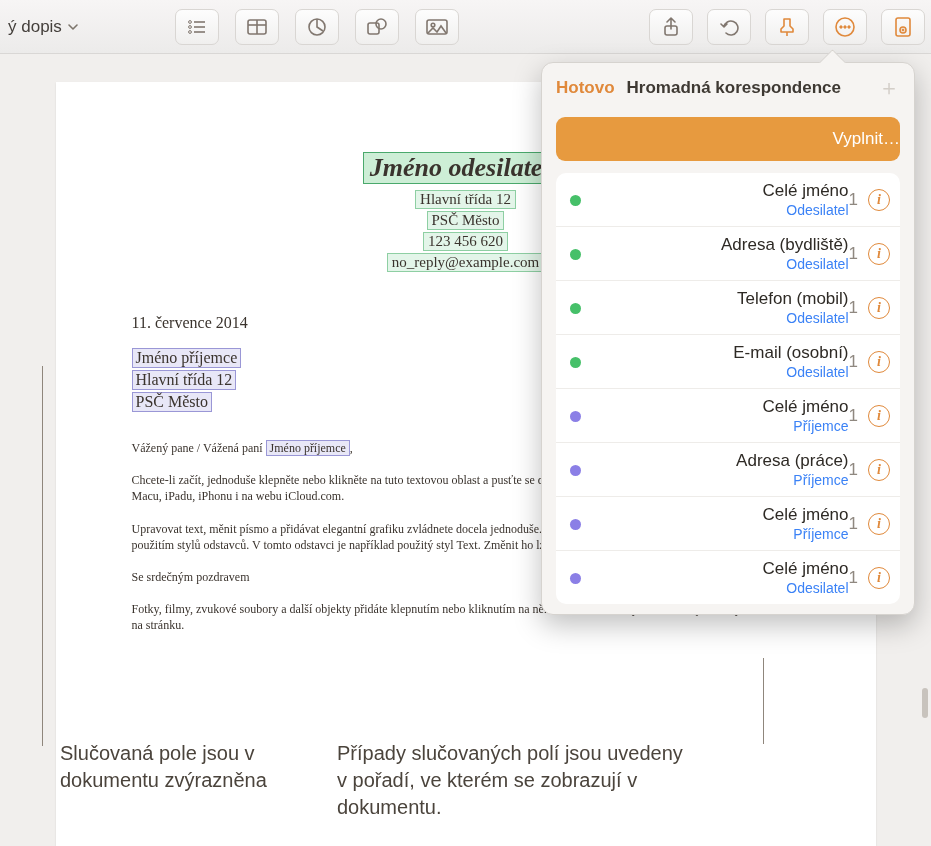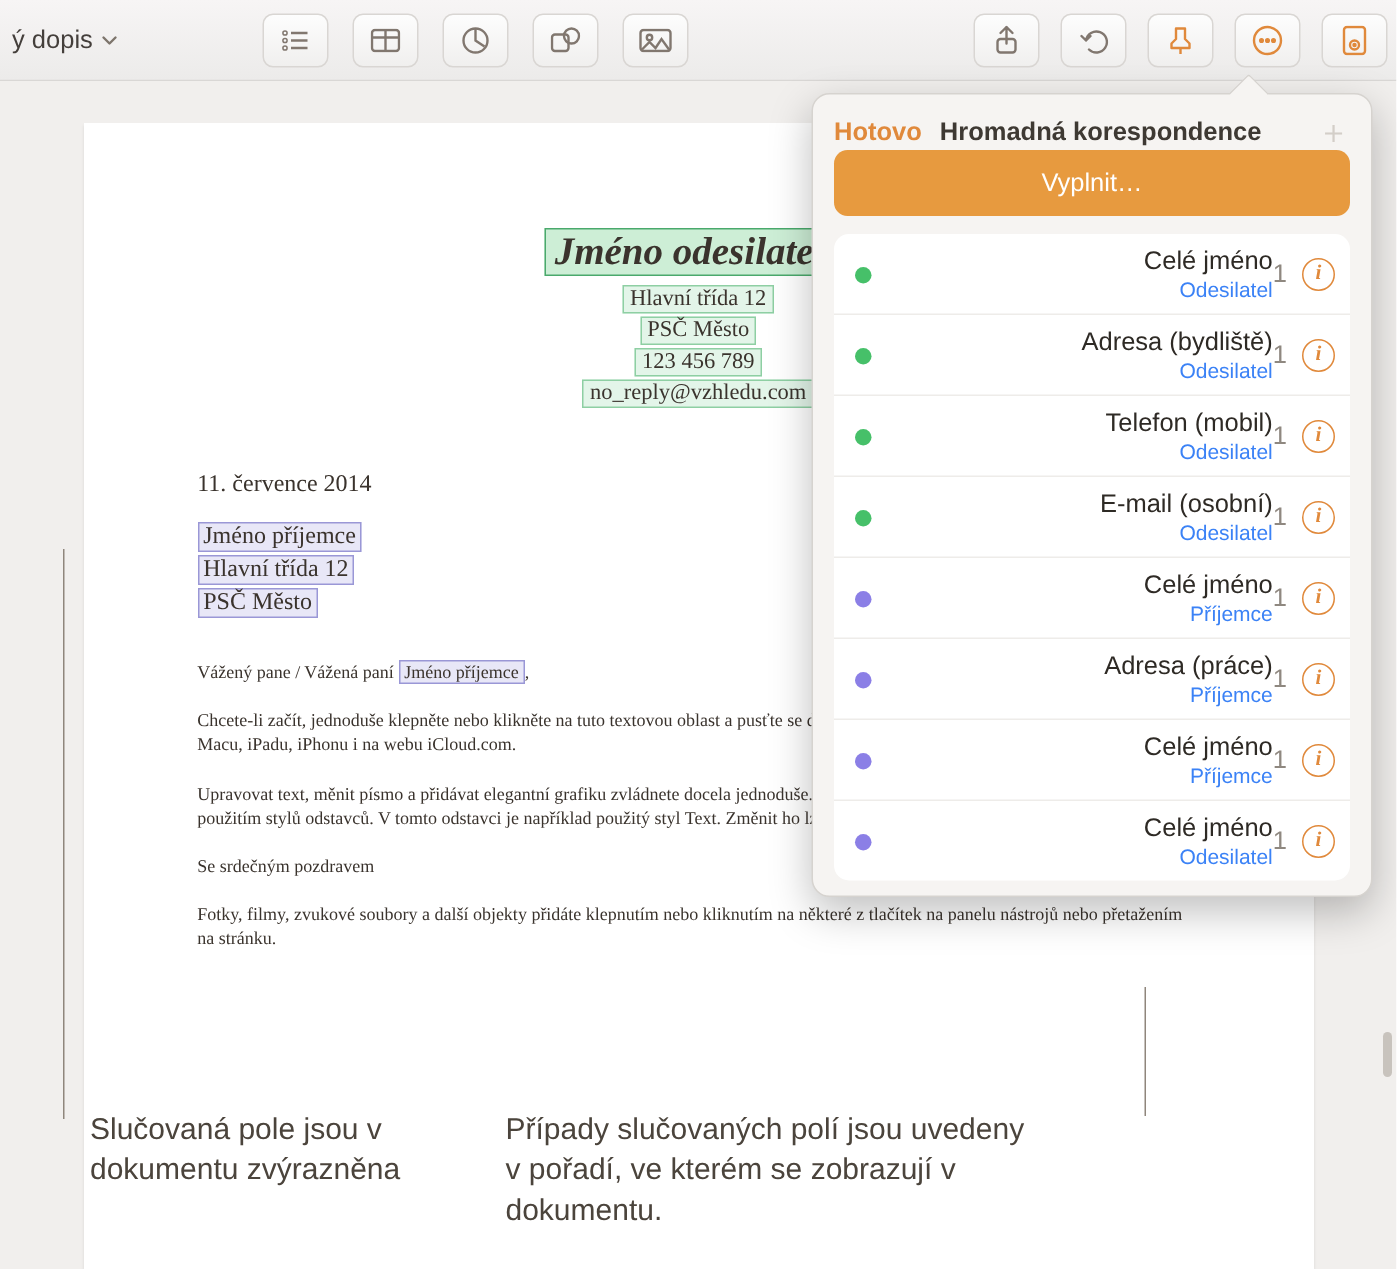--- a/index.html
+++ b/index.html
@@ -119,31 +119,31 @@
     top:-10px; right:72px;
     width:18px;height:18px;
     background:#f6f4f2;
     border-left:1px solid #d6d3cf;
     border-top:1px solid #d6d3cf;
     transform:rotate(45deg);
     border-radius:2px 0 0 0;
   }
   .pop-head {
     display:flex; align-items:center;
-    margin-bottom:1px;
+    margin-bottom:18px;
     text-align:center;
   }
   .done { color:#e0893b; font-size:17px; font-weight:600; }
   .pop-title { font-size:17px; font-weight:700; margin-left:12px; color:#3e3933;}
   .plus { margin-left:auto; color:#d3cec8; font-size:22px; line-height:1; }
   .fill-btn {
     background:#e79a3f;
     color:#fff;
     font-size:17px;
-    text-align:center;
+    text-align:right;
     border-radius:9px;
     padding:12px 0;
     margin-bottom:12px;
   }
   .field-list {
     background:#fff;
     border-radius:10px;
     overflow:hidden;
   }
   .field-row {
@@ -276,22 +276,22 @@
   </div>
 </div>
 
 <div class="doc-area">
   <div class="page">
 
     <div class="sender-block">
       <div class="sender-name">Jméno odesilatele</div><br>
       <span class="sender-line">Hlavní třída 12</span><br>
       <span class="sender-line">PSČ Město</span><br>
-      <span class="sender-line">123 456 789</span><br>
-      <span class="sender-line">no_reply@vzhledu.com</span>
+      <span class="sender-line">123 456 620</span><br>
+      <span class="sender-line">no_reply@example.com</span>
     </div>
 
     <div class="date">11. července 2014</div>
 
     <div class="recipient-block">
       <span class="recip">Jméno příjemce</span><br>
       <span class="recip">Hlavní třída 12</span><br>
       <span class="recip">PSČ Město</span>
     </div>
 

